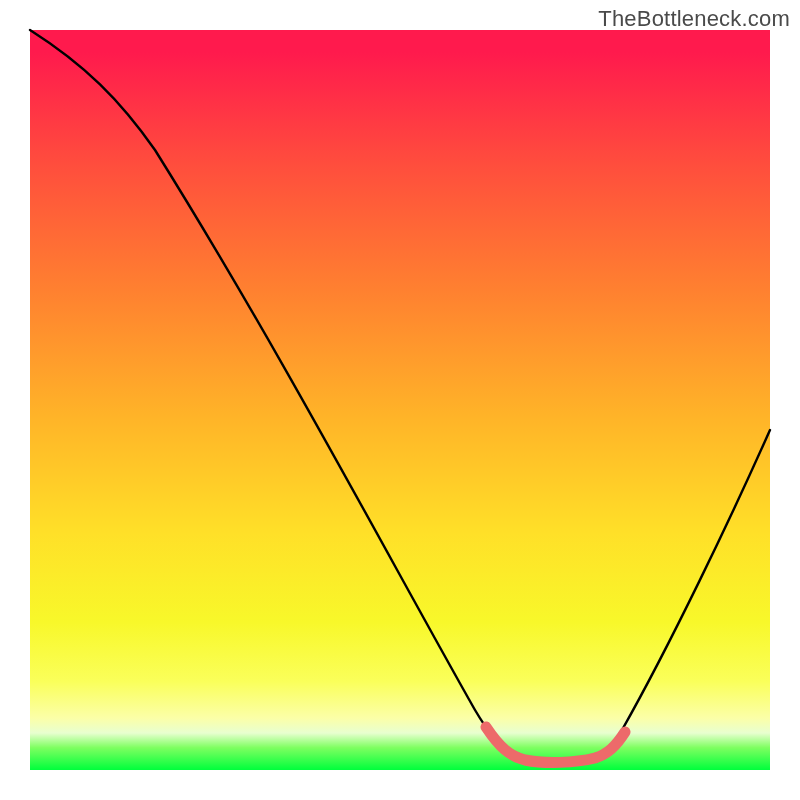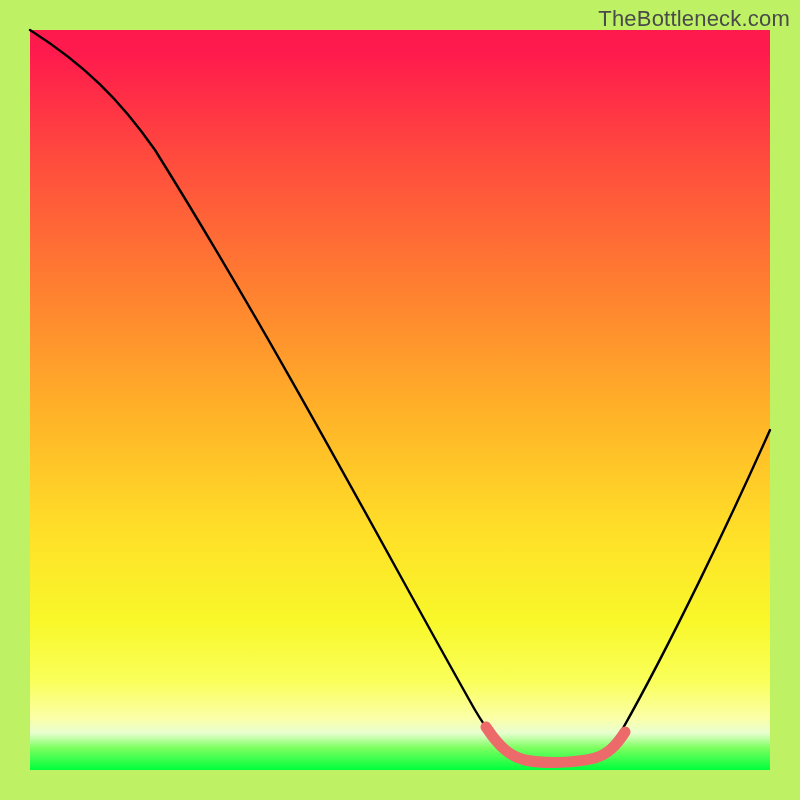--- a/index.html
+++ b/index.html
@@ -10,21 +10,21 @@
     background: #000;
     overflow: hidden;
     font-family: Arial, Helvetica, sans-serif;
   }
   .frame {
     position: absolute;
     left: 0;
     top: 0;
     width: 800px;
     height: 800px;
-    background: #bef264;
+    background: #ffffff;
   }
   .plot {
     position: absolute;
     left: 30px;
     top: 30px;
     width: 740px;
     height: 740px;
     background: linear-gradient(
       to bottom,
       #ff1a4d 0%,

